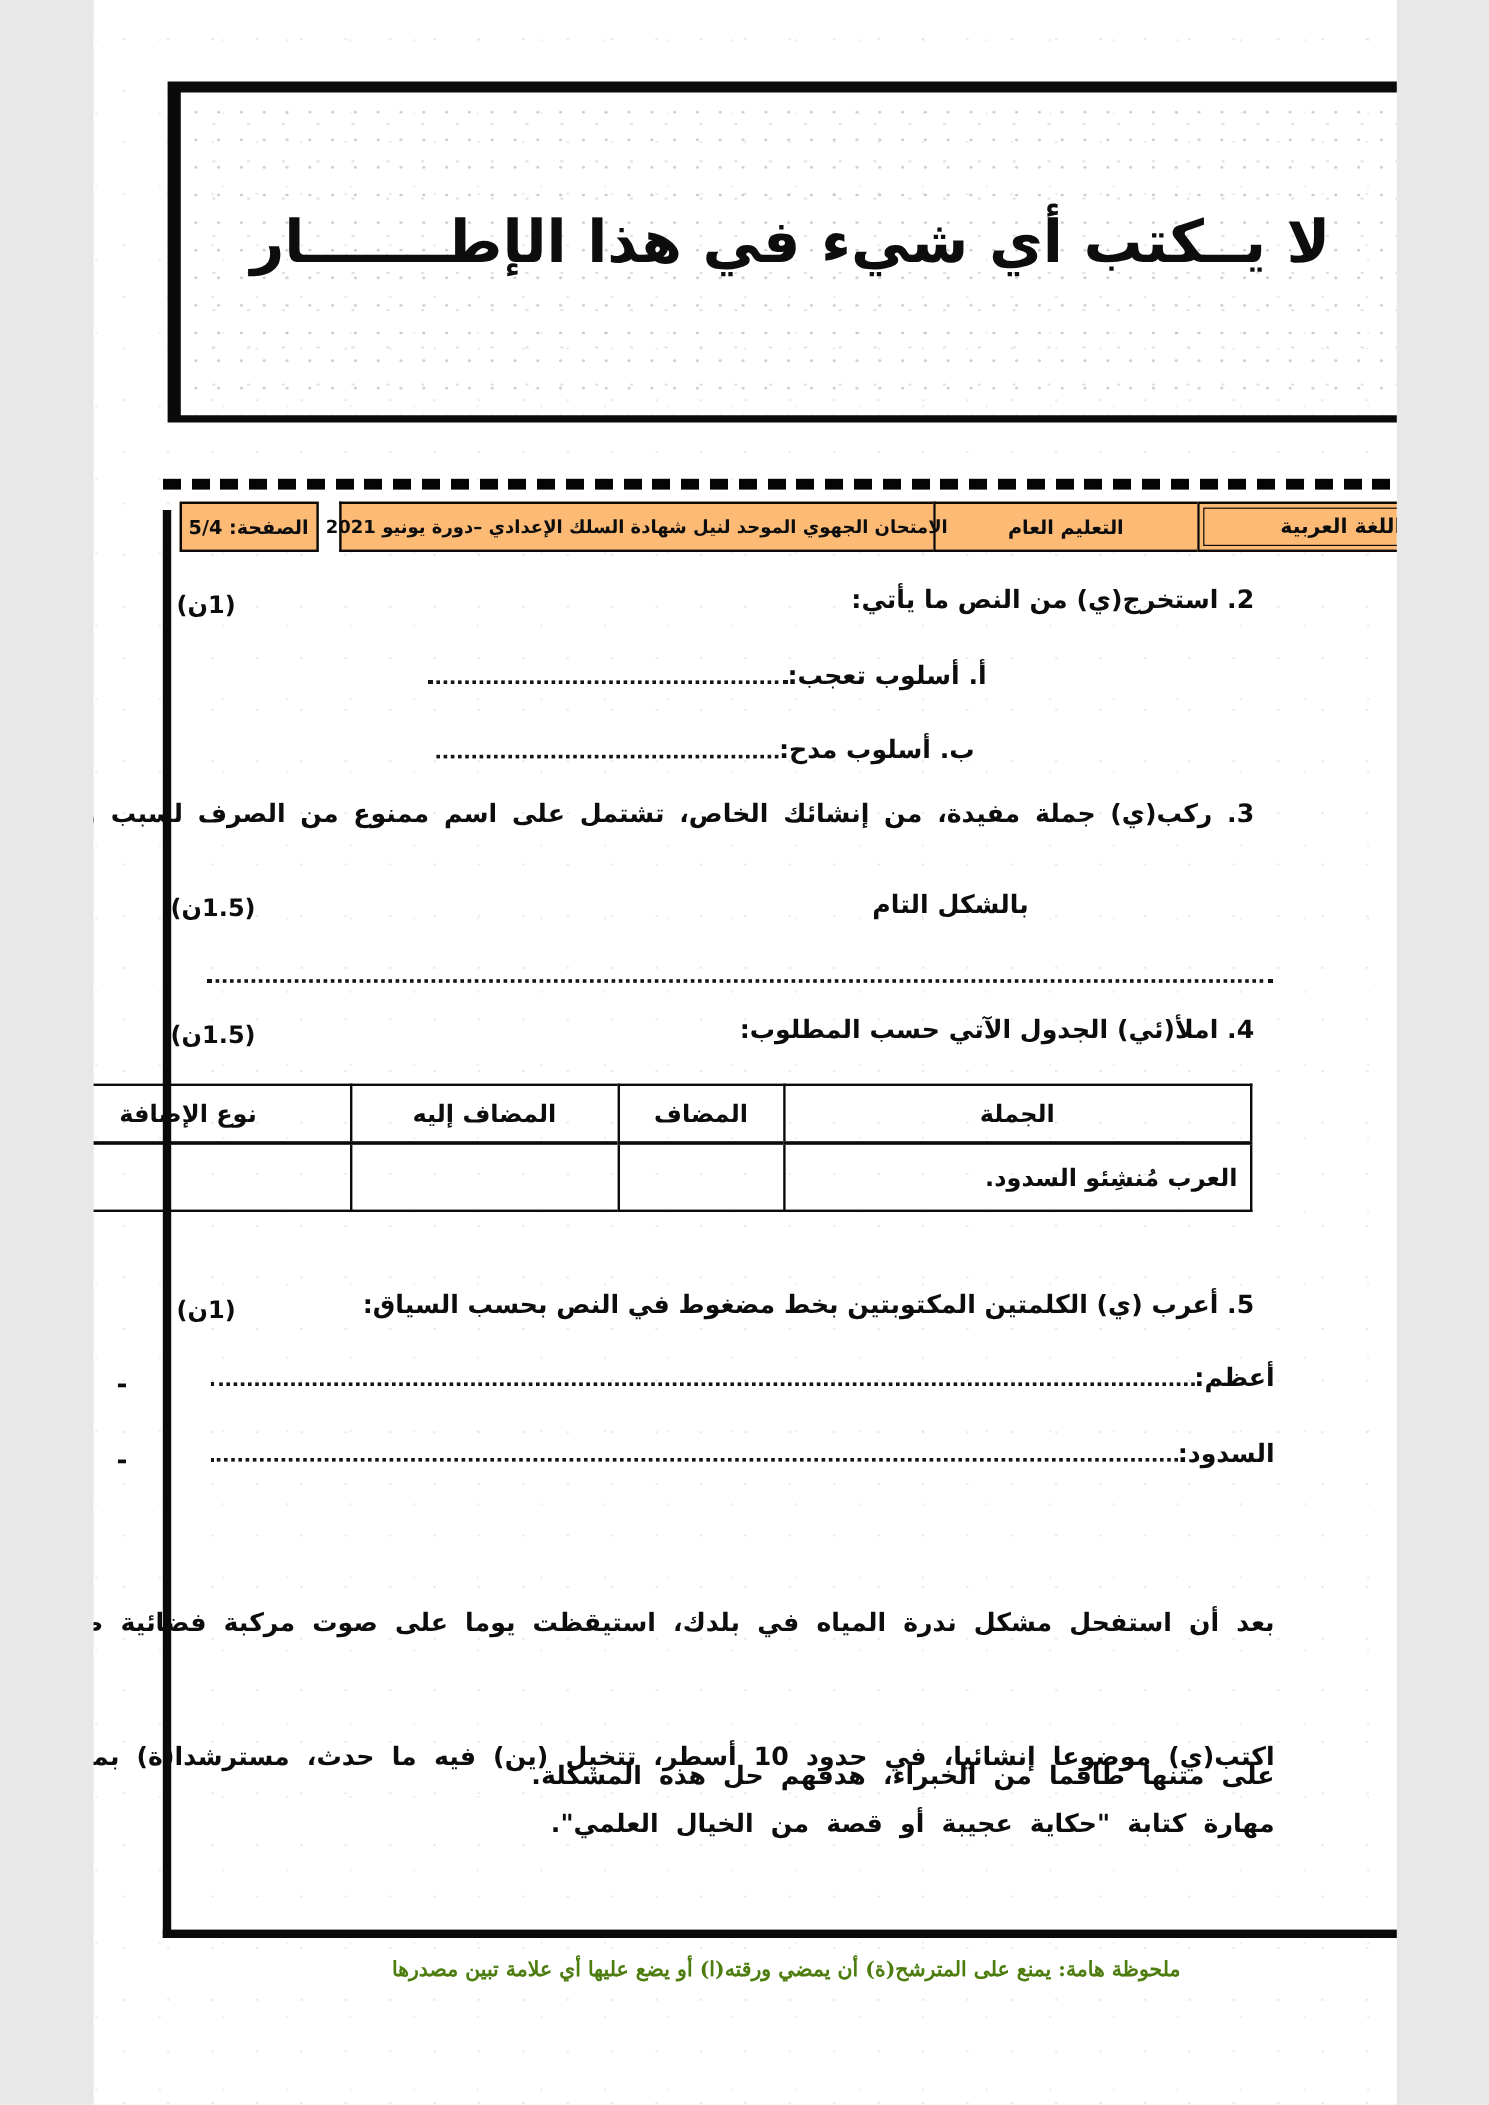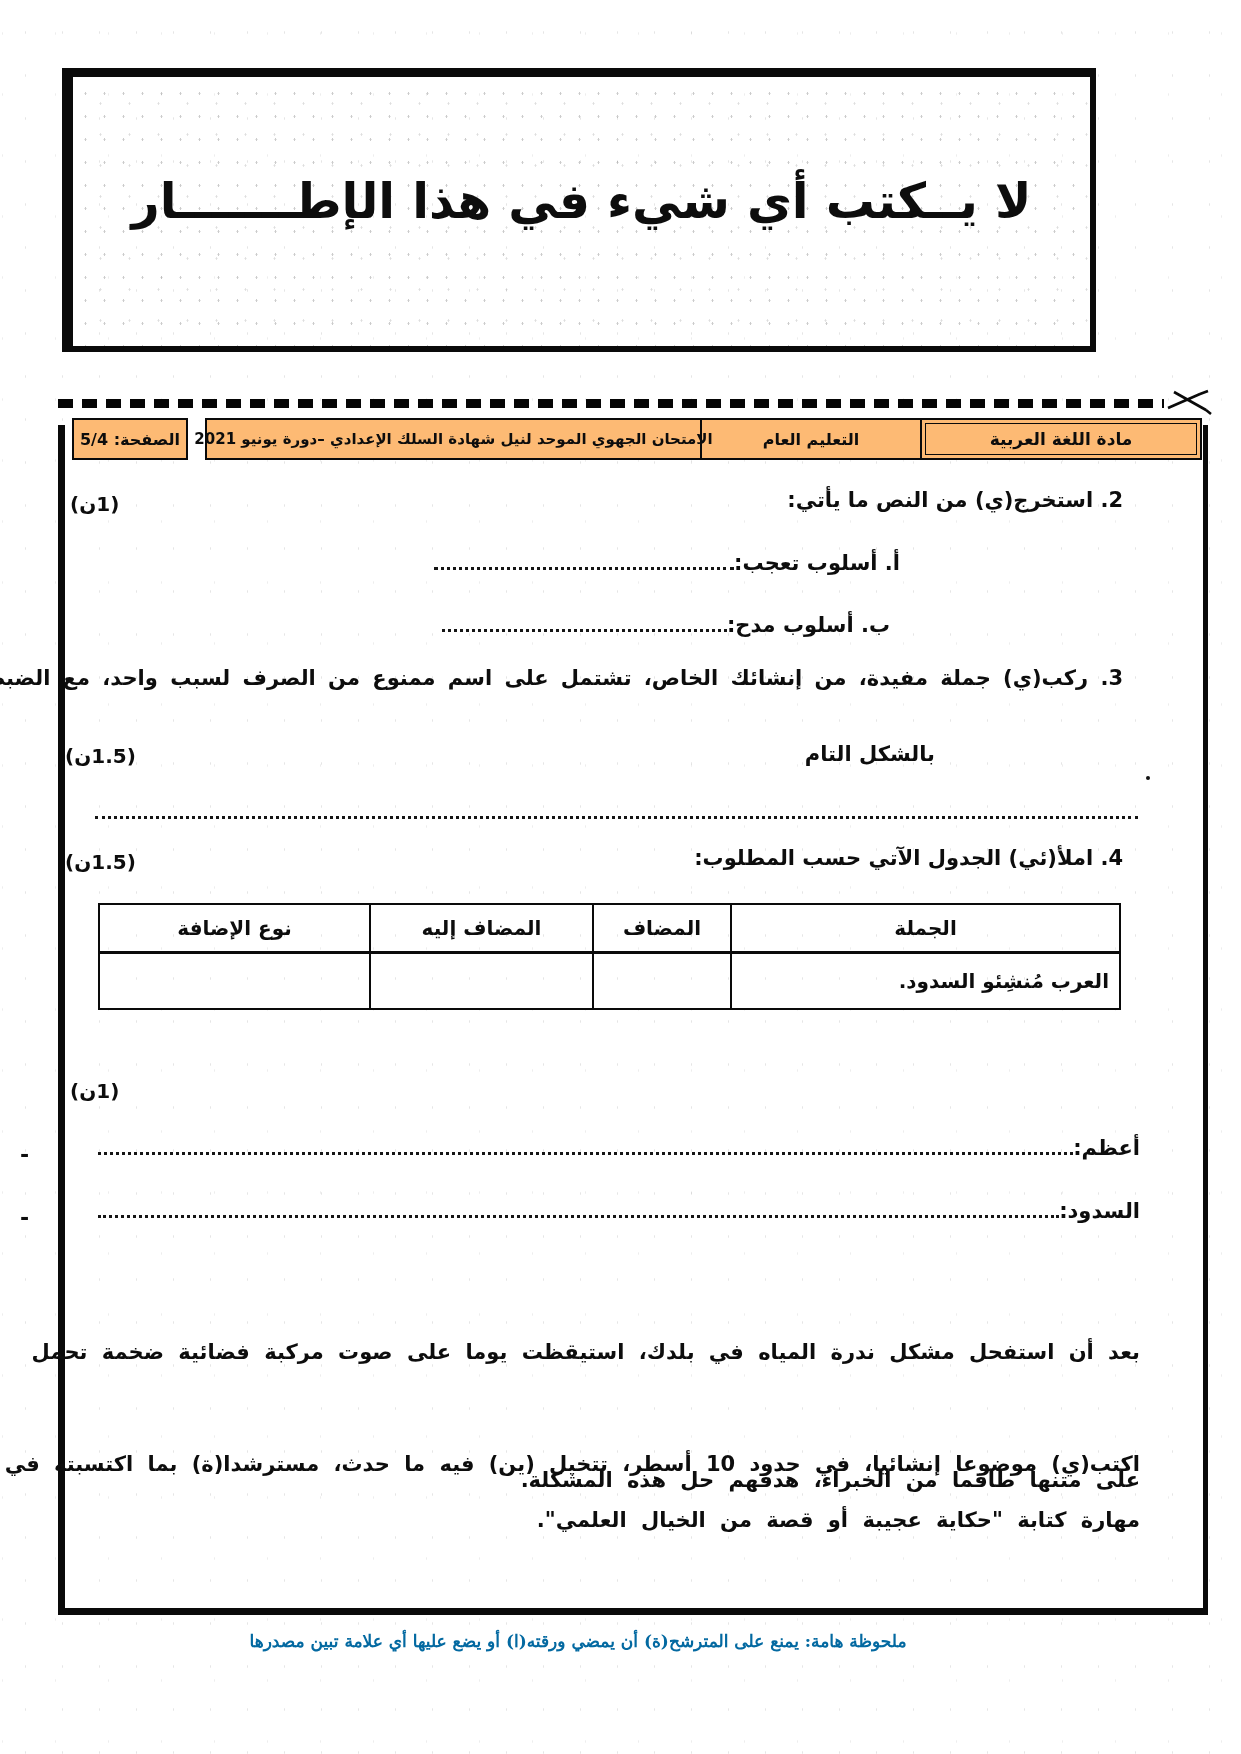--- a/index.html
+++ b/index.html
@@ -1,18 +1,18 @@
 <!DOCTYPE html>
 <html lang="ar"><head>
 <meta charset="utf-8">
 <style>
   * { margin:0; padding:0; box-sizing:border-box; }
   body { background:#e8e8e8; font-family:"DejaVu Sans", sans-serif; }
   .page {
-    position:relative; width:1241px; height:1754px; margin:0 auto;
+    position:relative; width:1086px; height:1754px; margin:0 auto;
     background:#ffffff; overflow:hidden; direction:rtl; color:#0d0d0d;
   }
   .noise {
     position:absolute; inset:0; pointer-events:none;
     background-image:
       radial-gradient(rgba(0,0,0,.10) 0.8px, transparent 1px),
       radial-gradient(rgba(0,0,0,.07) 0.8px, transparent 1px);
     background-size:37px 43px, 53px 61px;
     background-position:7px 11px, 29px 3px;
   }
@@ -79,21 +79,21 @@
     font-weight:bold; font-size:22px; white-space:nowrap;
     border-bottom:3px solid #0d0d0d; padding-bottom:6px;
   }
   .p-line { font-weight:bold; font-size:21px; white-space:nowrap; word-spacing:7px; }
   .dash-bullet { font-weight:bold; font-size:22px; }
 
   .footer-note {
     left:58px; top:1631px; width:1150px; text-align:center;
     transform:translateX(-55px);
     font-family:"DejaVu Serif", serif; font-weight:bold; font-size:17px;
-    color:#0369a1; letter-spacing:0.3px; white-space:nowrap;
+    color:#4d7c0f; letter-spacing:0.3px; white-space:nowrap;
   }
 </style>
 </head>
 <body>
 
 <div class="page">
   <div class="noise"></div>
 
   <div class="abs no-write-frame">
     <div class="frame-notice">لا يــكتب أي شيء في هذا الإطـــــــار</div>
@@ -150,20 +150,21 @@
     </tr>
     <tr>
       <td>العرب مُنشِئو السدود.</td>
       <td></td>
       <td></td>
       <td></td>
     </tr>
   </tbody>
     </table>
 
+  <div class="abs qtext" style="right:118px; top:1075px;">5.  أعرب (ي) الكلمتين المكتوبتين بخط مضغوط في النص بحسب السياق:</div>
   <div class="abs mark" style="left:70px; top:1079px;">(1ن)</div>
 
   <div class="abs dash-bullet" style="left:20px; top:1142px;">-</div>
   <div class="abs leader-row" style="right:101px; left:98px; top:1136px;">
     <span class="lbl">أعظم:</span>
     <span class="dots" style="flex:1;"></span>
   </div>
 
   <div class="abs dash-bullet" style="left:20px; top:1205px;">-</div>
   <div class="abs leader-row" style="right:101px; left:98px; top:1199px;">

